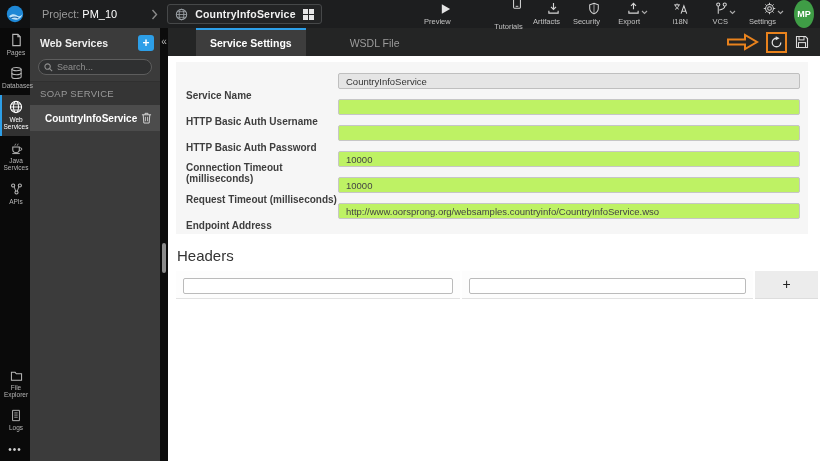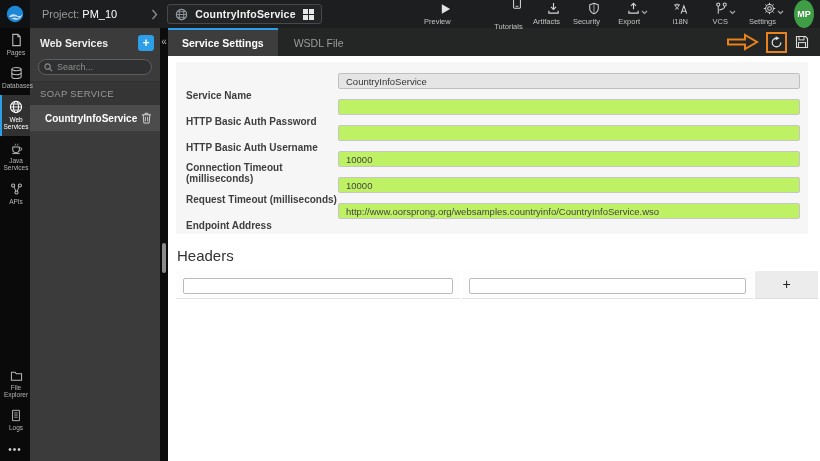--- a/index.html
+++ b/index.html
@@ -68,21 +68,21 @@
     background:#0c0c0c; z-index:3; }
   .collapse-btn { position:absolute; top:6px; left:0px; width:8px; height:16px; color:#b5b5b5;
     font-size:10px; line-height:16px; text-align:center; cursor:pointer; }
   .thumb { position:absolute; left:2px; top:215px; width:4px; height:30px; background:#8b8b8b;
     border-radius:2px; cursor:grab; }
 
   
   .main { position:absolute; left:168px; top:28px; width:652px; height:433px; }
   .tabbar { height:28px; background:#242525; display:flex; align-items:stretch; }
   .tab { padding:0 16px; font-size:10.5px; color:#9c9c9c; display:flex; align-items:center;
-    cursor:pointer; border-top:2px solid transparent; }
+    cursor:pointer; border-top:2px solid transparent;margin-left:28px; }
   .tab.active { background:#3d3d3d; color:#fff; font-weight:bold; border-top:2px solid #2d9fe8;
     padding:0 14px; }
   .tab-actions { margin-left:auto; display:flex; align-items:center; gap:7px; padding-right:10px; }
   .annot-arrow { display:flex; align-items:center; }
   .refresh-btn { width:21px; height:21px; border:2px solid #e8821d; display:flex;
     align-items:center; justify-content:center; cursor:pointer; background:transparent; }
   .save-btn { width:16px; height:16px; display:flex; align-items:center; justify-content:center;
     cursor:pointer; background:transparent; border:none; }
 
   .content { height:405px; background:#fff; position:relative; }
@@ -383,25 +383,25 @@
     </div>
   </div>
 
   <div class="content">
     <div class="formpanel">
       <div class="frow">
         <span class="flabel">Service Name</span>
         <input class="disabled" disabled="" value="CountryInfoService" style="">
       </div>
       <div class="frow">
+        <span class="flabel">HTTP Basic Auth Username</span>
+        <input value="" style="">
+      </div>
+      <div class="frow">
         <span class="flabel">HTTP Basic Auth Password</span>
-        <input value="" style="">
-      </div>
-      <div class="frow">
-        <span class="flabel">HTTP Basic Auth Username</span>
         <input value="" style="">
       </div>
       <div class="frow">
         <span class="flabel">Connection Timeout (milliseconds)</span>
         <input value="10000" style="">
       </div>
       <div class="frow">
         <span class="flabel">Request Timeout (milliseconds)</span>
         <input value="10000" style="">
       </div>

